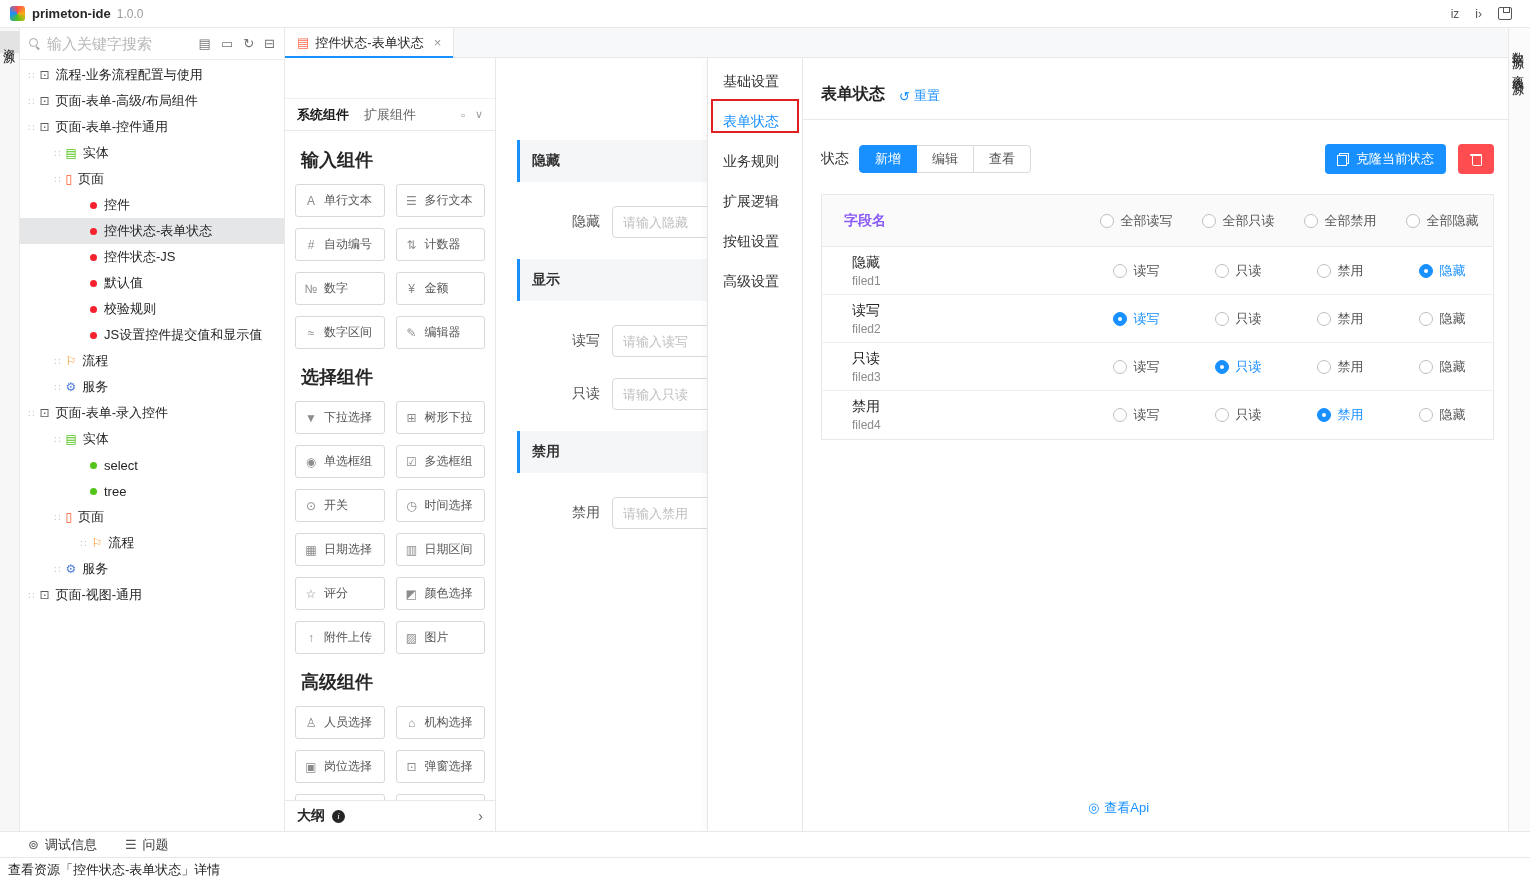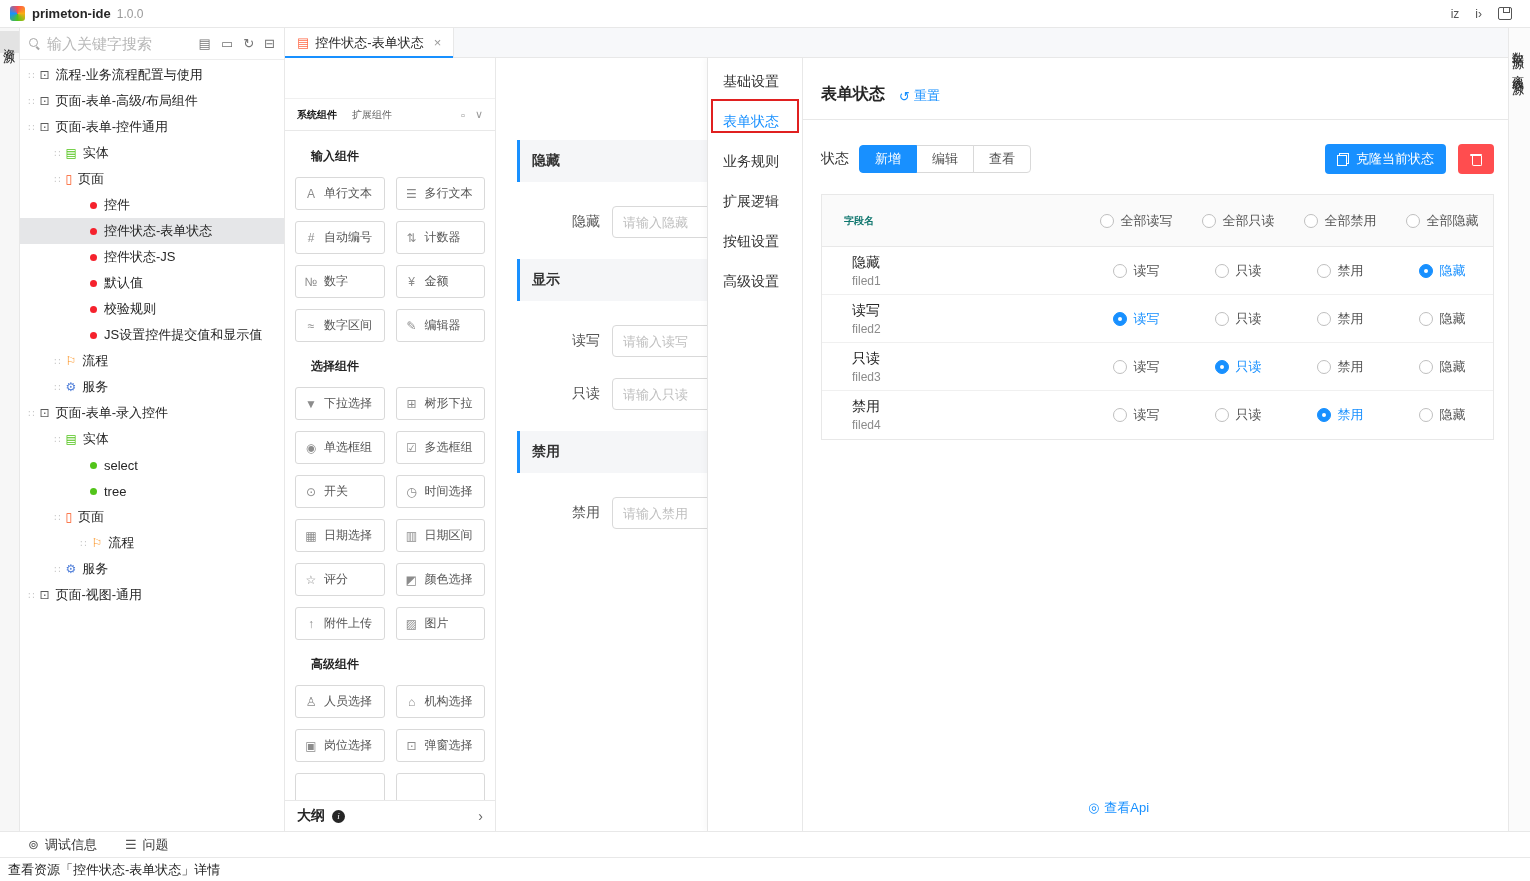--- a/index.html
+++ b/index.html
@@ -50,26 +50,26 @@
     border-bottom:1px solid #e8e8e8; display:flex; z-index:2; }
   .editor-tab { display:flex; align-items:center; gap:6px; padding:0 12px; background:#fff;
     border-right:1px solid #e8e8e8; position:relative; font-size:13px; color:#262626; cursor:pointer; }
   .editor-tab::after { content:""; position:absolute; left:0; right:0; bottom:-1px; height:2px; background:#1890ff; }
   .tab-doc-icon { color:#ff6b4a; font-size:13px; }
   .tab-close { color:#999; margin-left:4px; font-size:13px; }
   
   #palette { position:absolute; left:285px; top:58px; width:211px; height:773px; background:#fff; border-right:1px solid #e8e8e8; }
   #palette-tabs { position:absolute; top:40px; left:0; right:0; height:33px; border-top:1px solid #f0f0f0;
     border-bottom:1px solid #e8e8e8; display:flex; align-items:center; padding:0 12px; gap:15px; background:#fff; }
-  .pal-tab { font-size:10px; color:#666; cursor:pointer; }
+  .pal-tab { font-size:13px; color:#666; cursor:pointer; }
   .pal-tab.active { color:#1a1a1a; font-weight:bold; }
   .pal-tabs-right { margin-left:auto; display:flex; gap:10px; color:#999; font-size:11px; align-items:center; }
   .pal-mini { cursor:pointer; }
   #palette-body { position:absolute; top:74px; bottom:31px; left:0; right:0; overflow:hidden; padding:0 10px; }
-  .pal-section-title { font-size:12px; font-weight:bold; color:#262626; margin:16px 16px 12px; }
+  .pal-section-title { font-size:18px; font-weight:bold; color:#262626; margin:16px 6px 12px; }
   .pal-grid { display:grid; grid-template-columns:1fr 1fr; gap:11px; }
   .pal-item { height:33px; border:1px solid #d9d9d9; border-radius:3px; display:flex; align-items:center;
     gap:6px; padding:0 8px; font-size:12px; color:#555; background:#fff; cursor:pointer; overflow:hidden; white-space:nowrap; }
   .pal-item .ic { color:#8c8c8c; font-size:12px; width:14px; text-align:center; flex:none; }
   #palette-footer { position:absolute; bottom:0; left:0; right:0; height:31px; border-top:1px solid #e8e8e8;
     display:flex; align-items:center; padding:0 12px; gap:7px; background:#fff; }
   #palette-footer .ol-title { font-weight:bold; font-size:14px; color:#262626; }
   .info-badge { width:13px; height:13px; border-radius:50%; background:#262626; color:#fff; font-size:9px;
     font-style:italic; display:inline-flex; align-items:center; justify-content:center;
     font-family:"Liberation Serif",serif; }
@@ -114,21 +114,21 @@
   .copy-ic::before { content:""; position:absolute; right:0; top:0; width:8px; height:9px; border:1px solid #fff; }
   .copy-ic::after { content:""; position:absolute; left:0; bottom:0; width:8px; height:9px; border:1px solid #fff; background:#1890ff; }
   .trash-ic { width:12px; height:13px; position:relative; display:inline-block; }
   .trash-ic::before { content:""; position:absolute; left:2px; top:3px; width:8px; height:9px;
     border:1px solid #fff; border-top:none; border-radius:0 0 2px 2px; }
   .trash-ic::after { content:""; position:absolute; left:0; top:1px; width:12px; height:2px; background:#fff; border-radius:1px; }
   
   .state-table { border:1px solid #e8e8e8; margin:20px 14px 0 18px; }
   .st-row { display:grid; grid-template-columns:1fr 102px 102px 102px 102px; align-items:center; }
   .st-head { background:#fafafa; height:52px; border-bottom:1px solid #e8e8e8; }
-  .field-h { font-weight:bold; font-size:10px; color:#0f766e; padding-left:22px; }
+  .field-h { font-weight:bold; font-size:14px; color:#8b5cf6; padding-left:22px; }
   .opt { display:flex; align-items:center; gap:7px; font-size:13px; color:#555; justify-self:center; cursor:pointer; }
   .opt.on-label .opt-label { color:#1890ff; }
   .st-body-row { height:48px; border-bottom:1px solid #f0f0f0; background:#fff; }
   .st-body-row:last-child { border-bottom:none; }
   .name-cell { padding-left:30px; }
   .name-cell .nm { font-size:14px; color:#262626; }
   .name-cell .fd { font-size:12px; color:#8c8c8c; margin-top:2px; }
   .radio { width:14px; height:14px; border:1px solid #bfbfbf; border-radius:50%; background:#fff; flex:none; position:relative; }
   .radio.on { background:#1890ff; border-color:#1890ff; }
   .radio.on::after { content:""; position:absolute; left:4px; top:4px; width:4px; height:4px; background:#fff; border-radius:50%; }

